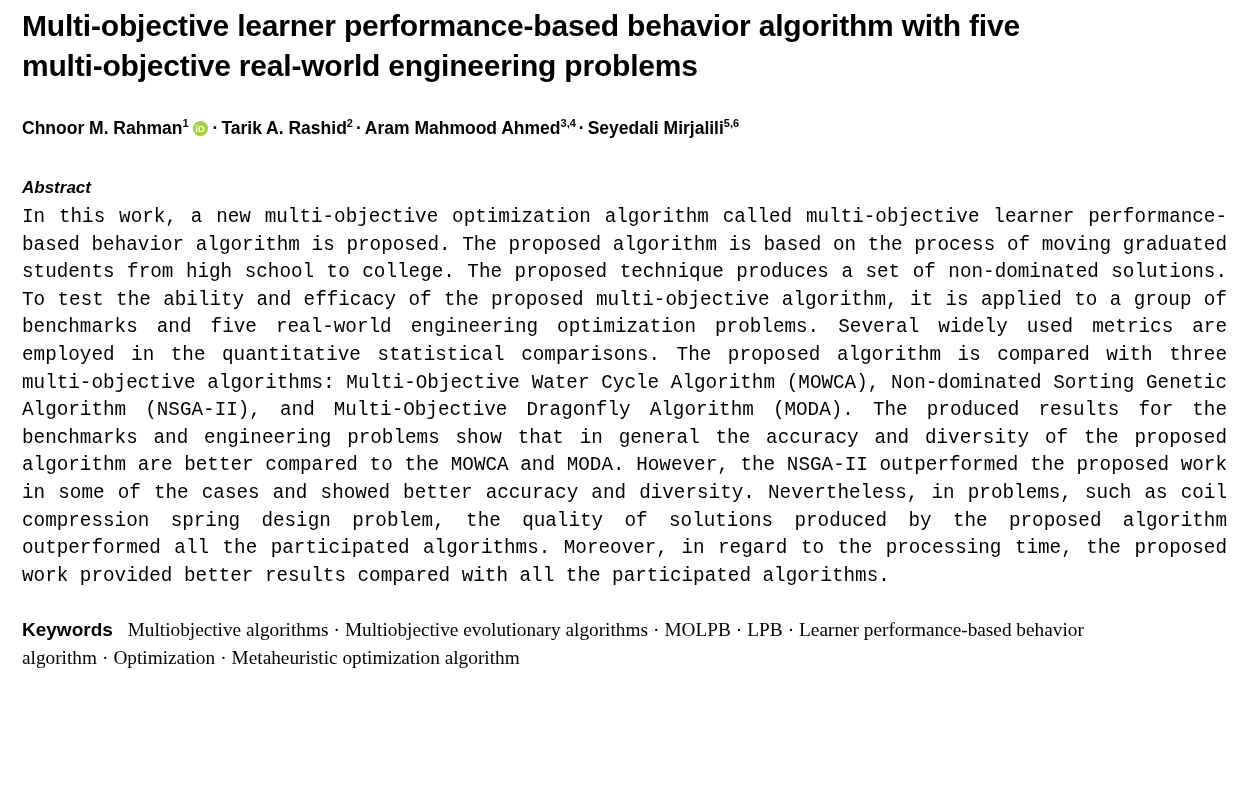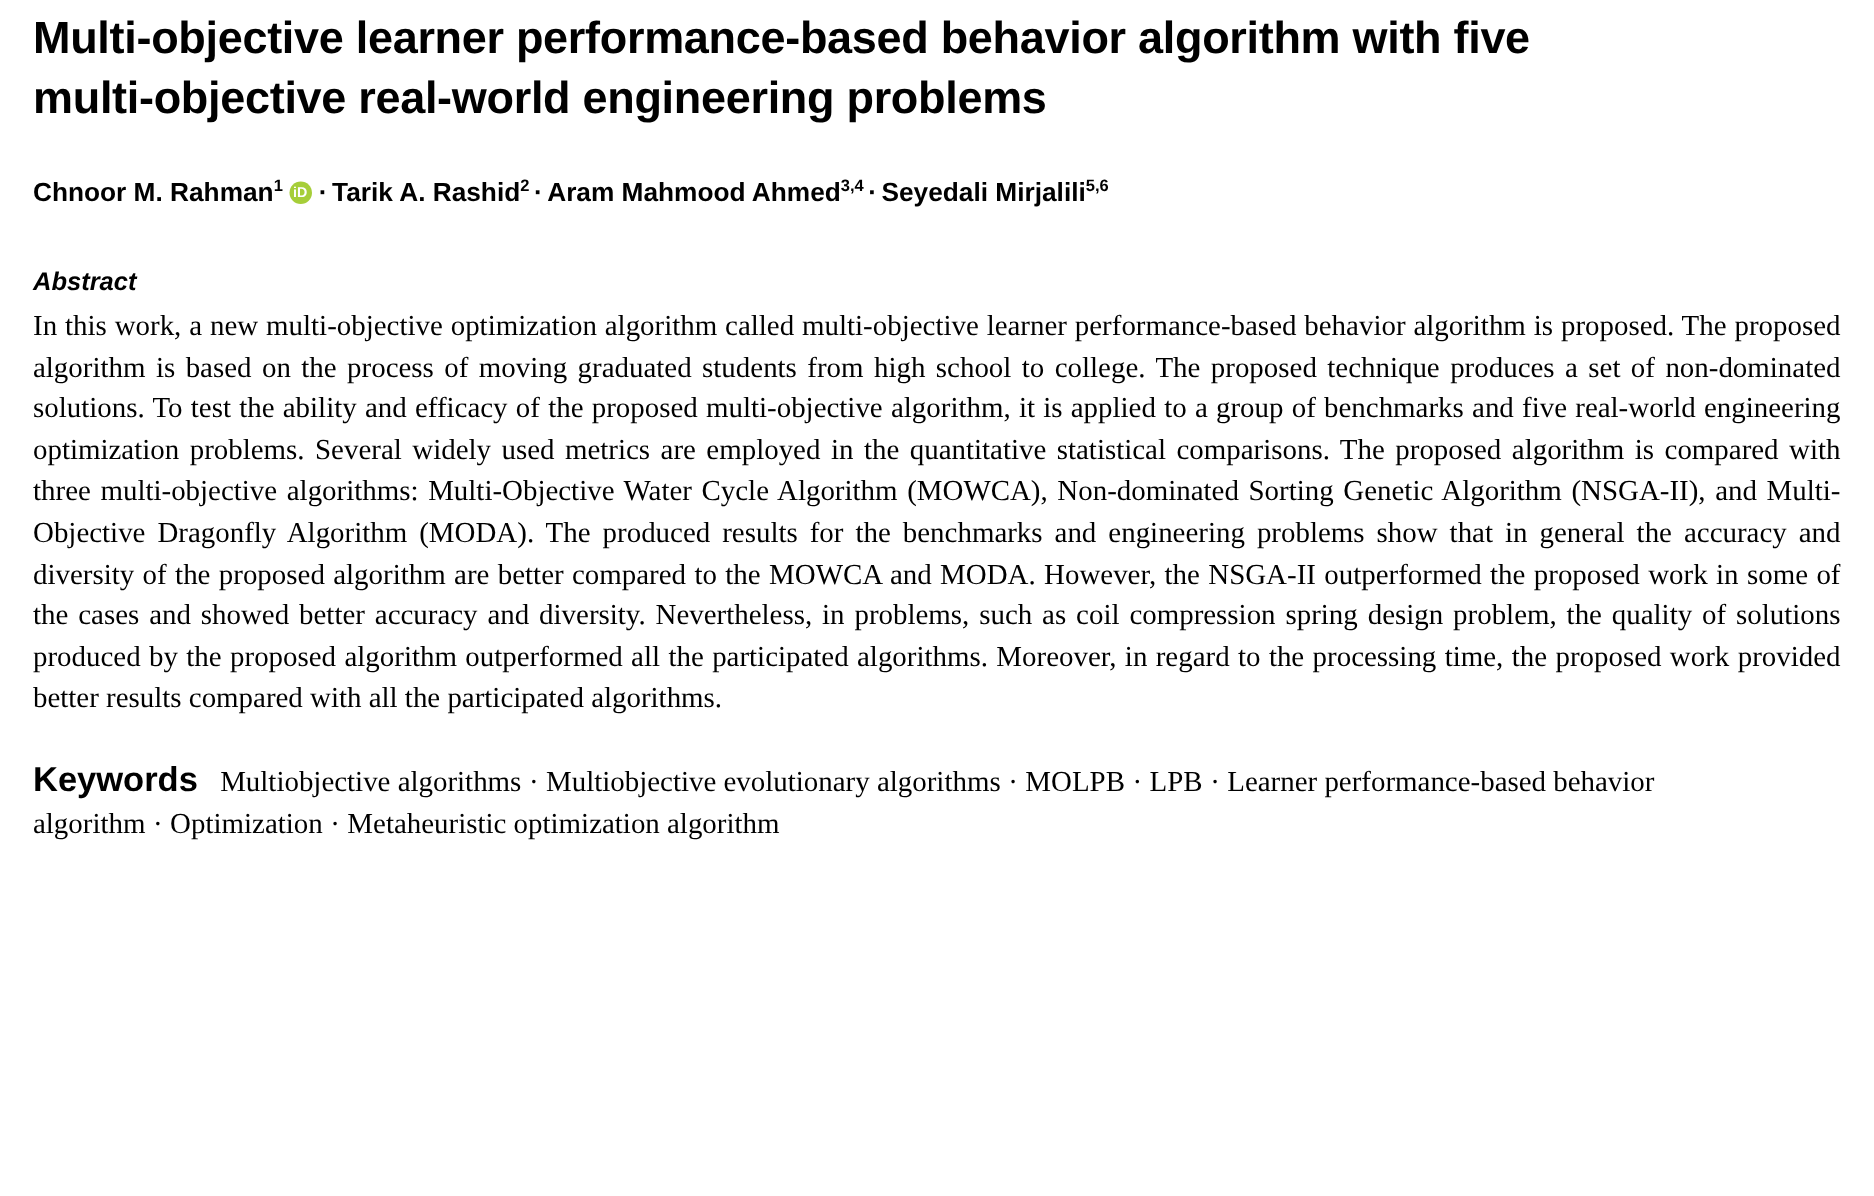--- a/index.html
+++ b/index.html
@@ -91,40 +91,40 @@
   
   .abstract-head {
     font-family: "Liberation Sans", sans-serif;
     font-weight: bold;
     font-size: 17px;
     margin-top: 38px;
     margin-bottom: 6px;
     font-style: italic;
   }
   .abstract-body {
-    font-family: Liberation Serif, serif;
+    font-family: Liberation Mono, monospace;
     font-size: 19.3px;
     line-height: 27.6px;
     text-align: justify;
     margin: 0;
     max-width: 1205px;
   }
 
   
   .keywords {
     font-family: "Liberation Serif", serif;
     font-size: 19.3px;
     line-height: 27.6px;
     margin-top: 26px;
     max-width: 1205px;
   }
   .keywords .kw-label {
     font-family: "Liberation Sans", sans-serif;
     font-weight: bold;
-    font-size: 23px;
+    font-size: 19px;
   }
   .kw-sep { padding: 0 5px; }
 </style>
 </head>
 <body>
 
 <div class="page">
   <div class="inner">
 
     <h1 class="title">Multi-objective learner performance-based behavior algorithm with five multi-objective real-world engineering problems</h1>

